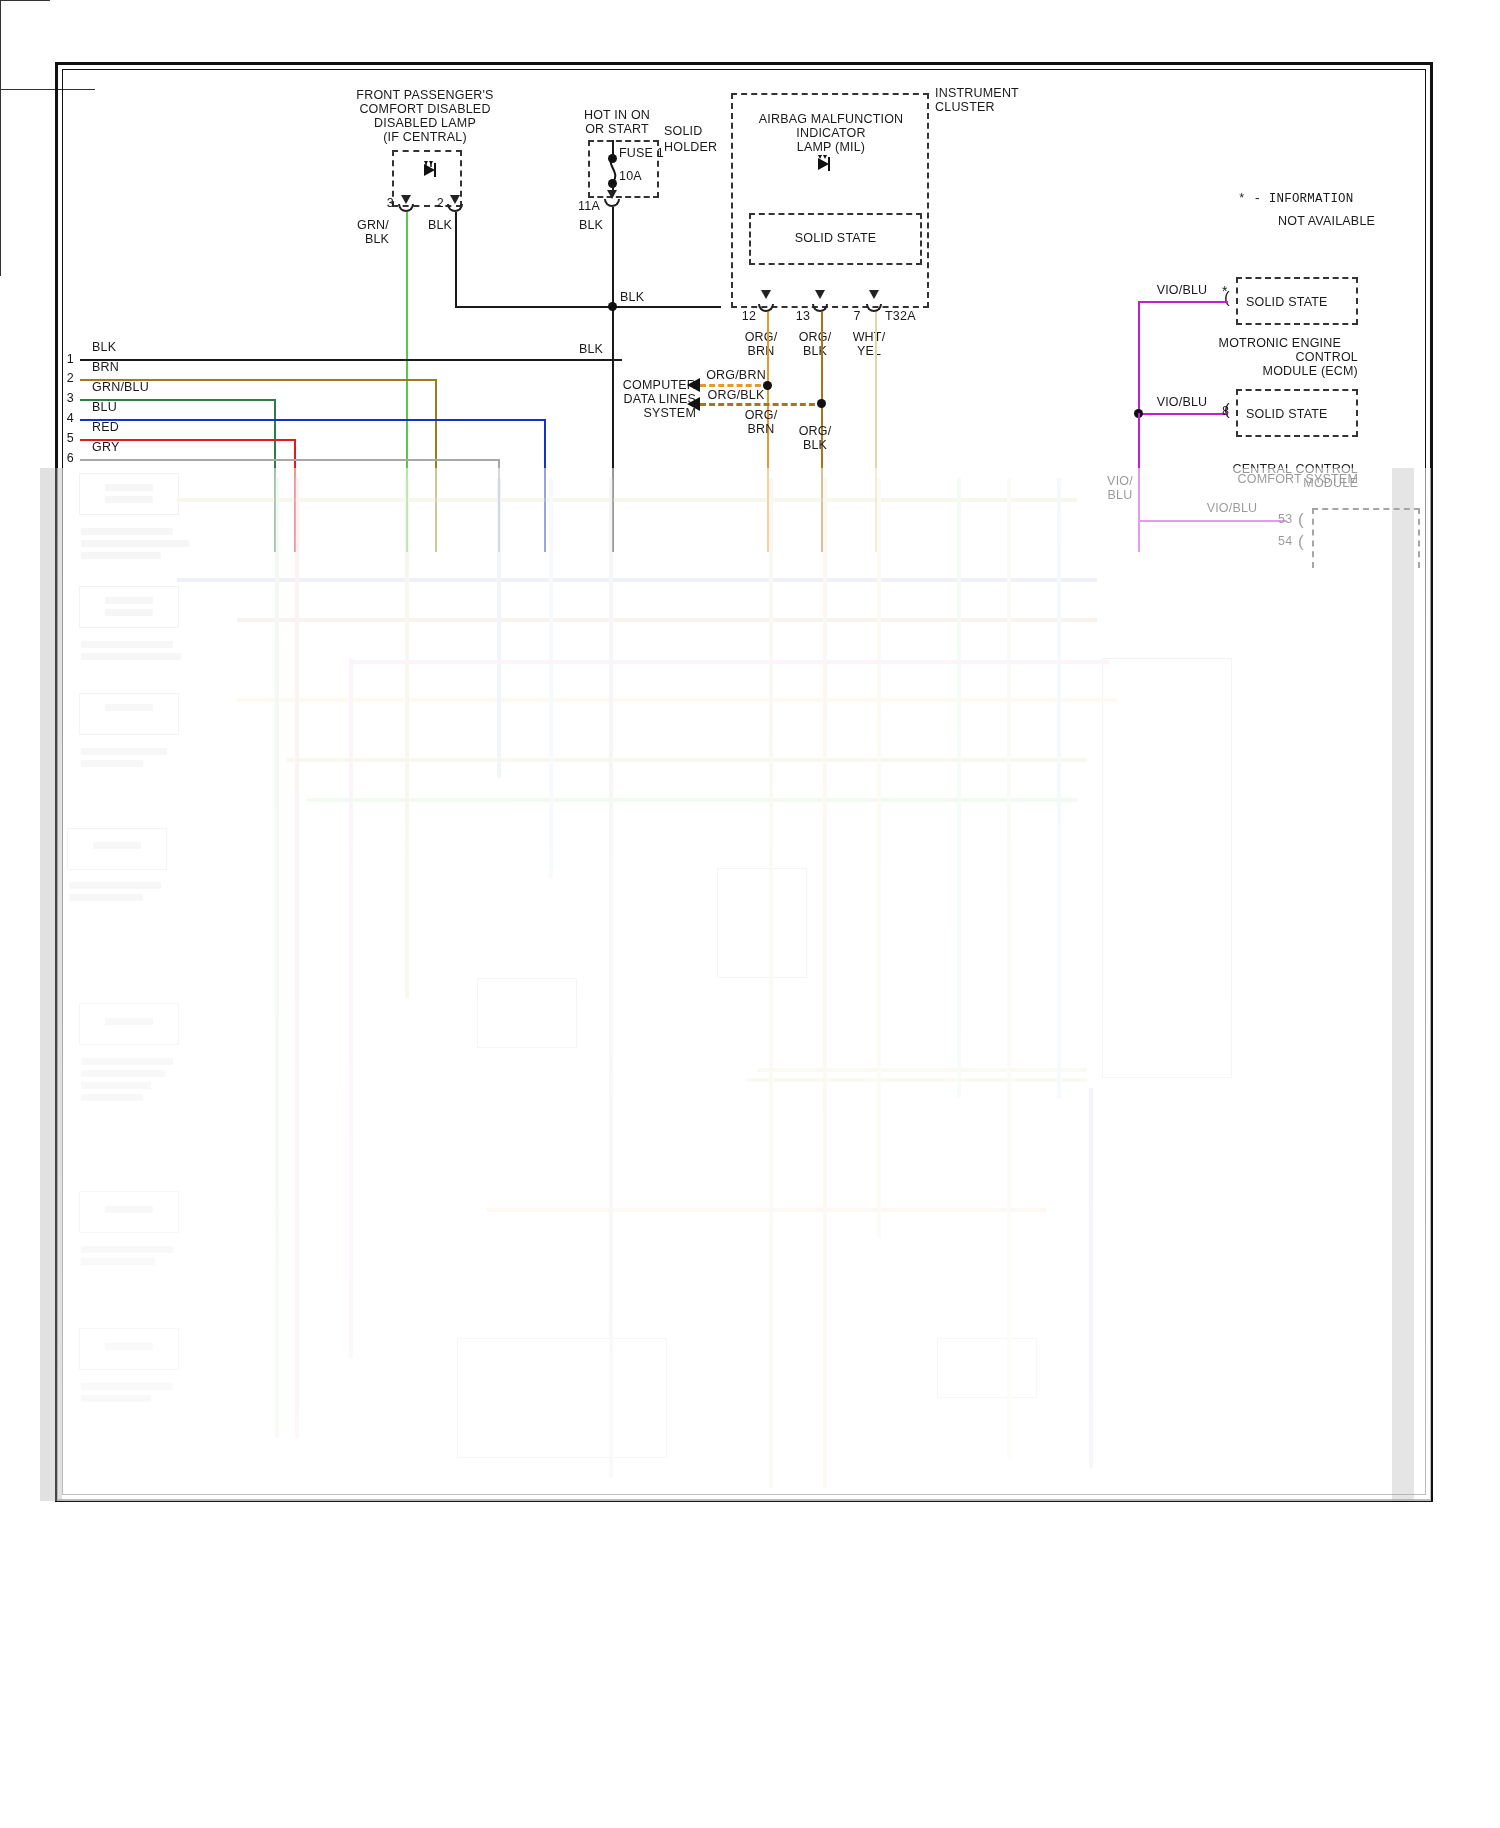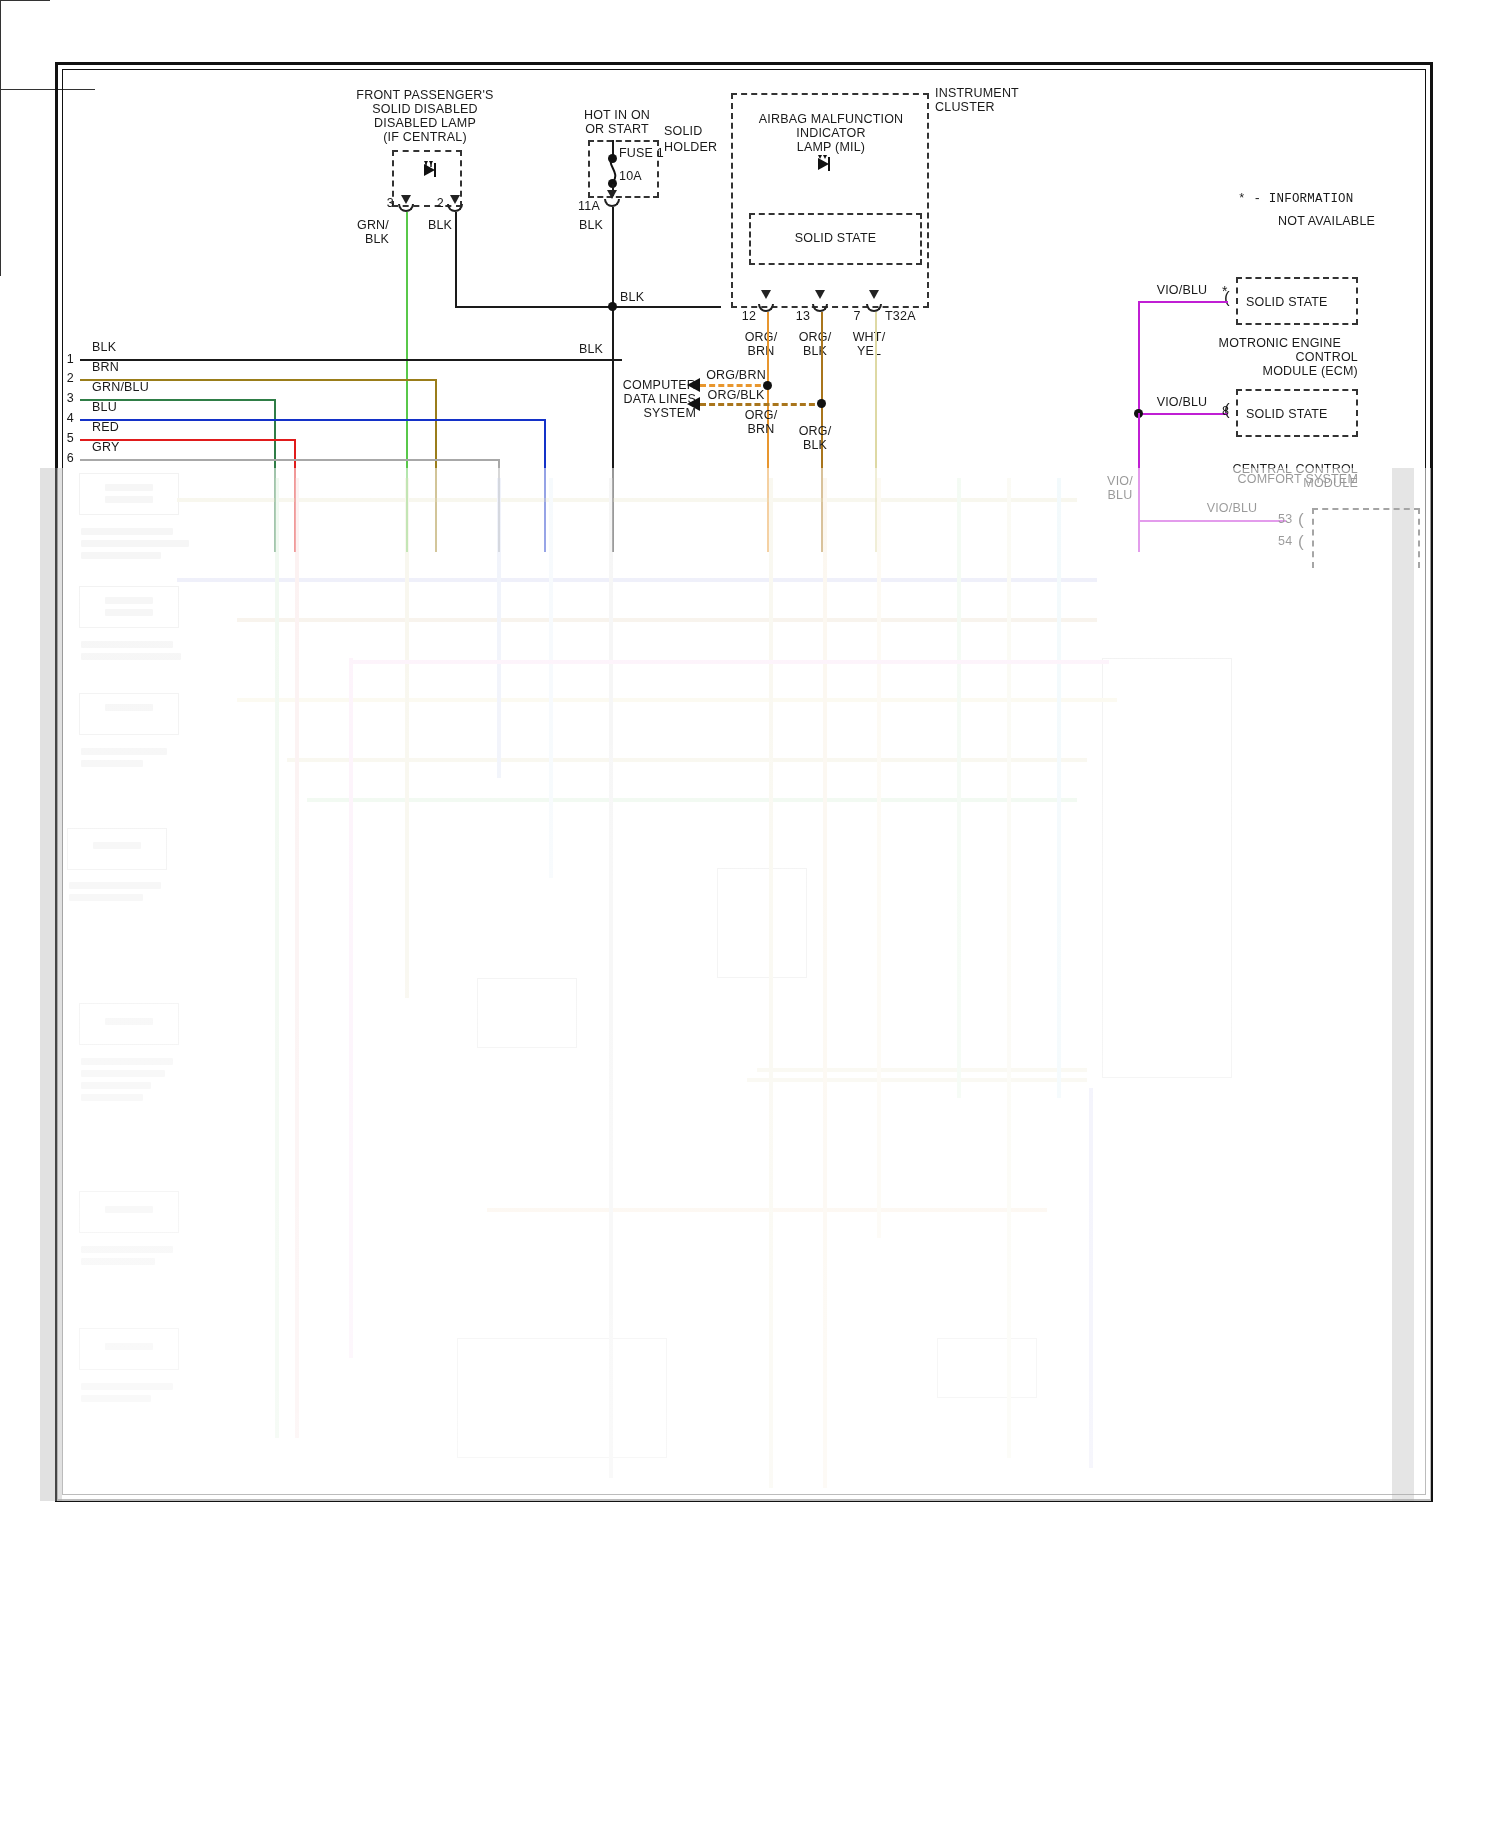--- a/index.html
+++ b/index.html
@@ -49,21 +49,21 @@
 </style>
 </head>
 <body>
 
 <div id="page">
 
   <div id="frame"></div>
   <div id="frame-inner"></div>
 
   <div class="lbl c" style="left:310px;top:88px;width:230px;">FRONT PASSENGER'S</div>
-  <div class="lbl c" style="left:310px;top:102px;width:230px;">SOLID DISABLED</div>
+  <div class="lbl c" style="left:310px;top:102px;width:230px;">COMFORT DISABLED</div>
   <div class="lbl c" style="left:310px;top:116px;width:230px;">DISABLED LAMP</div>
   <div class="lbl c" style="left:310px;top:130px;width:230px;">(IF CENTRAL)</div>
 
   <div class="dbox" style="left:392px;top:150px;width:70px;height:57px;"></div>
 
   <div class="thin-h" style="left:406px;top:172px;width:50px;"></div>
   <div class="thin-v" style="left:406px;top:172px;height:30px;"></div>
   <div class="thin-v" style="left:455px;top:172px;height:30px;"></div>
   <svg style="position:absolute;left:418px;top:160px;width:28px;height:20px;">
     <polygon points="6,4 6,16 17,10" fill="#111"></polygon>

